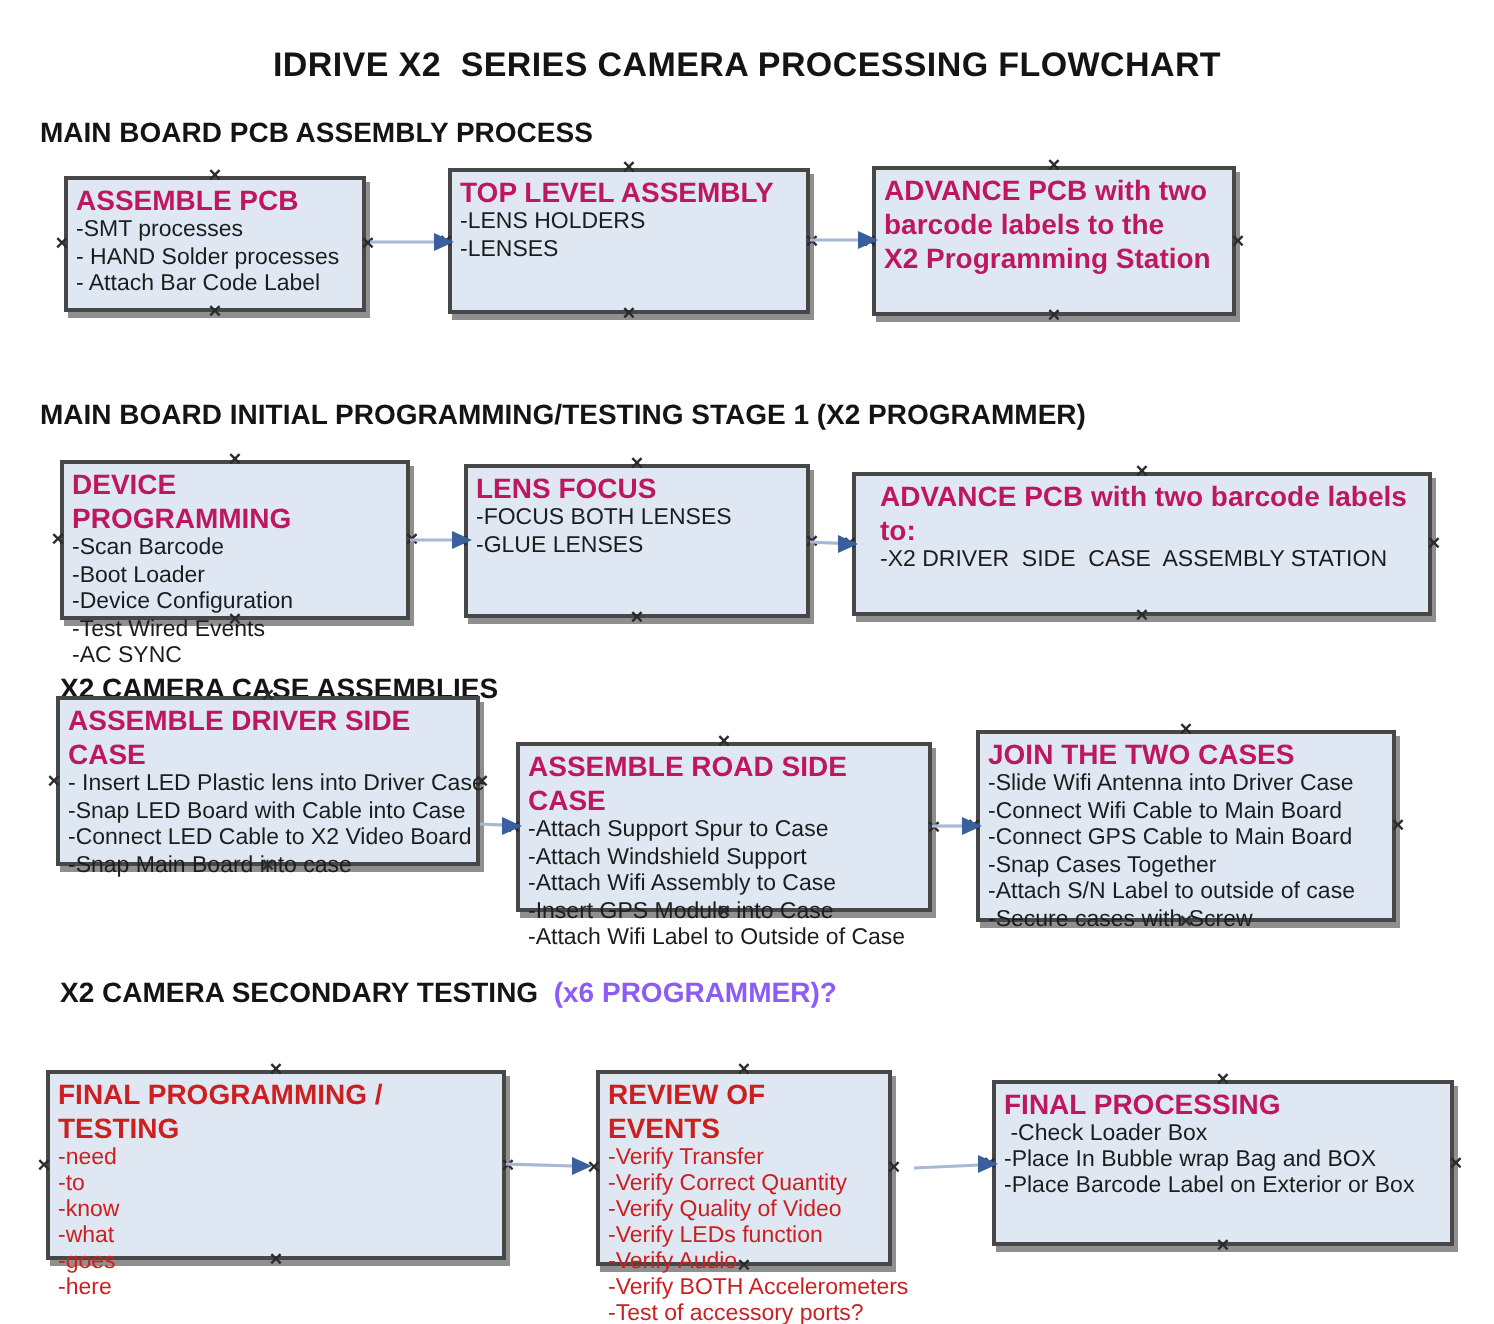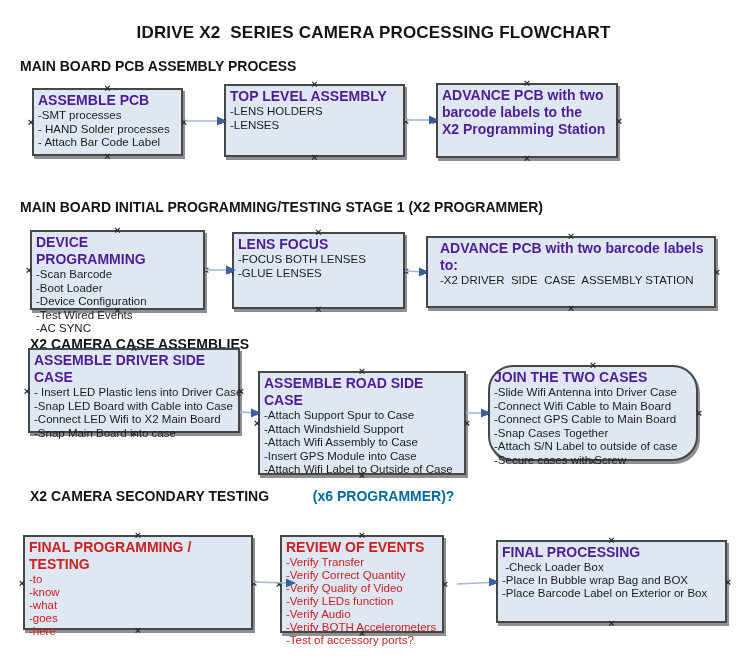--- a/index.html
+++ b/index.html
@@ -11,28 +11,28 @@
     position:absolute;top:23px;left:0;width:747px;text-align:center;
     font-size:17px;font-weight:bold;color:#141414;white-space:pre;letter-spacing:.2px;
   }
   .section-header{
     position:absolute;font-size:14px;font-weight:bold;color:#141414;white-space:pre;
   }
   #sh1{left:20px;top:58px;}
   #sh2{left:20px;top:199px;}
   #sh3{left:30px;top:336px;}
   #sh4{left:30px;top:488px;}
-  .red-part{color:#0369a1;margin-left:36px;}
+  .red-part{color:#8b5cf6;}
 
   .fbox{
     position:absolute;background:#dfe7f3;border:2px solid #474747;
     box-shadow:2px 3px 0 #8f8f8f;box-sizing:border-box;padding:2px 4px;
   }
   .fbox .t{
-    font-size:14px;font-weight:bold;color:#4c1d95;line-height:17px;white-space:pre-line;
+    font-size:14px;font-weight:bold;color:#be185d;line-height:17px;white-space:pre-line;
   }
   .fbox .items > div{
     font-size:11.5px;color:#1c1c1c;line-height:13.5px;white-space:pre;
   }
   .fbox.red .t, .fbox.red .items > div{color:#cc2020;}
   .row4 .items > div{line-height:13px;}
 
   
   .hnd{position:absolute;width:10px;height:10px;font-size:11px;line-height:10px;
        text-align:center;color:#2b2b2b;font-weight:bold;}
@@ -43,24 +43,24 @@
   .hnd.right{right:-8px;top:50%;transform:translateY(-50%);}
 
   
   #bA1{left:32px;top:88px;width:151px;height:68px;}
   #bA2{left:224px;top:84px;width:181px;height:73px;}
   #bA3{left:436px;top:83px;width:182px;height:75px;}
   #bB1{left:30px;top:230px;width:175px;height:80px;}
   #bB2{left:232px;top:232px;width:173px;height:77px;}
   #bB3{left:426px;top:236px;width:290px;height:72px;padding-left:12px;}
   #bC1{left:28px;top:348px;width:212px;height:85px;}
-  #bC2{left:258px;top:371px;width:208px;height:104px;}
-  #bC3{left:488px;top:365px;width:210px;height:96px;border-radius:25px;}
+  #bC2{left:258px;top:371px;width:208px;height:85px;}
+  #bC3{left:488px;top:365px;width:210px;height:96px;}
   #bD1{left:23px;top:535px;width:230px;height:95px;}
-  #bD2{left:280px;top:535px;width:164px;height:98px;}
+  #bD2{left:298px;top:535px;width:148px;height:98px;}
   #bD3{left:496px;top:540px;width:231px;height:83px;}
 
   svg.overlay{position:absolute;left:0;top:0;width:747px;height:662px;
               pointer-events:none;z-index:6;}
 </style>
 </head>
 <body>
 
 <div class="page-title">IDRIVE X2  SERIES CAMERA PROCESSING FLOWCHART</div>
 
@@ -140,21 +140,21 @@
 
 <div class="fbox" id="bC1">
   <span class="hnd top"></span>
     <span class="hnd bottom"></span>
     <span class="hnd left"></span>
     <span class="hnd right"></span>
   <div class="t">ASSEMBLE DRIVER SIDE CASE</div>
   <div class="items">
       <div>- Insert LED Plastic lens into Driver Case</div>
       <div>-Snap LED Board with Cable into Case</div>
-      <div>-Connect LED Wifi to X2 Main Board</div>
+      <div>-Connect LED Cable to X2 Video Board</div>
       <div>-Snap Main Board into case</div>
     </div>
 </div>
 <div class="fbox" id="bC2">
   <span class="hnd top"></span>
     <span class="hnd bottom"></span>
     <span class="hnd left"></span>
     <span class="hnd right"></span>
   <div class="t">ASSEMBLE ROAD SIDE CASE</div>
   <div class="items">
@@ -181,20 +181,21 @@
     </div>
 </div>
 
 <div class="fbox red row4" id="bD1">
   <span class="hnd top"></span>
     <span class="hnd bottom"></span>
     <span class="hnd left"></span>
     <span class="hnd right"></span>
   <div class="t">FINAL PROGRAMMING / TESTING</div>
   <div class="items">
+      <div>-need</div>
       <div>-to</div>
       <div>-know</div>
       <div>-what</div>
       <div>-goes</div>
       <div>-here</div>
     </div>
 </div>
 <div class="fbox red row4" id="bD2">
   <span class="hnd top"></span>
     <span class="hnd bottom"></span>

